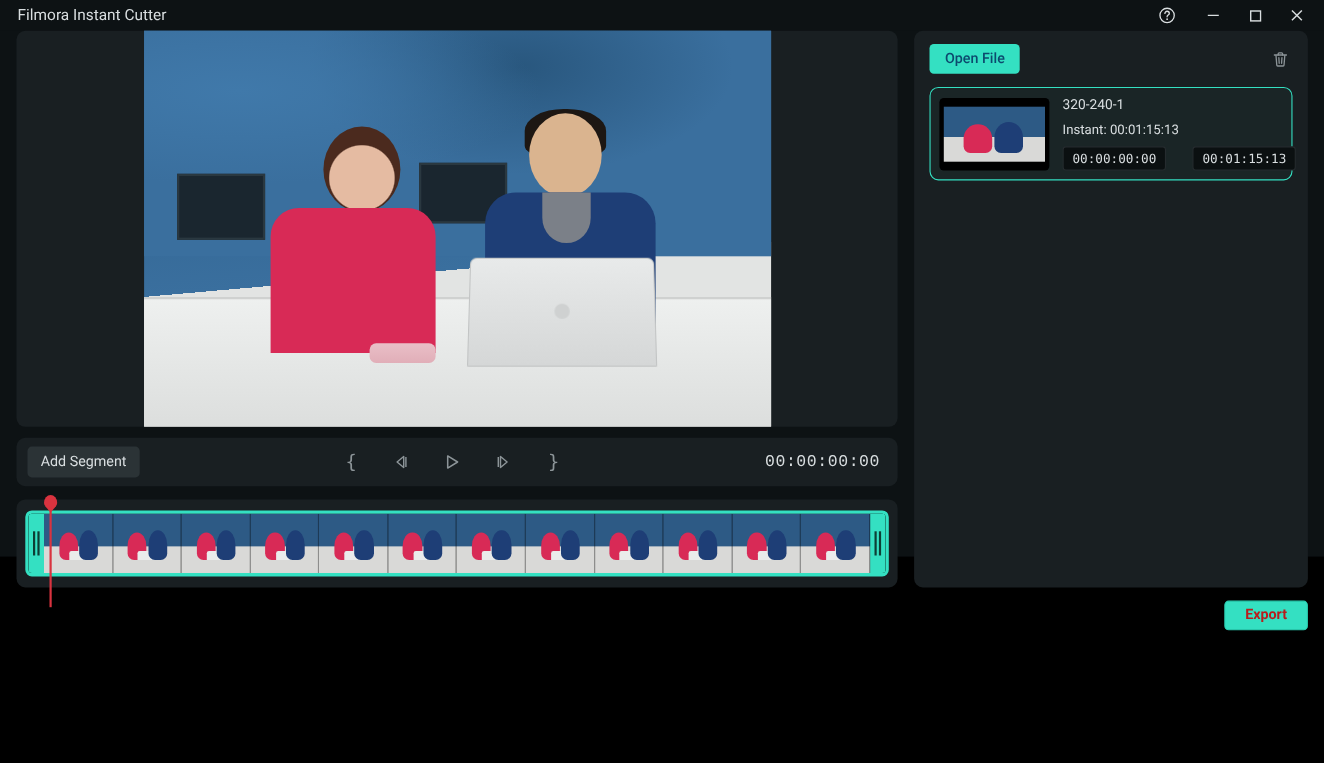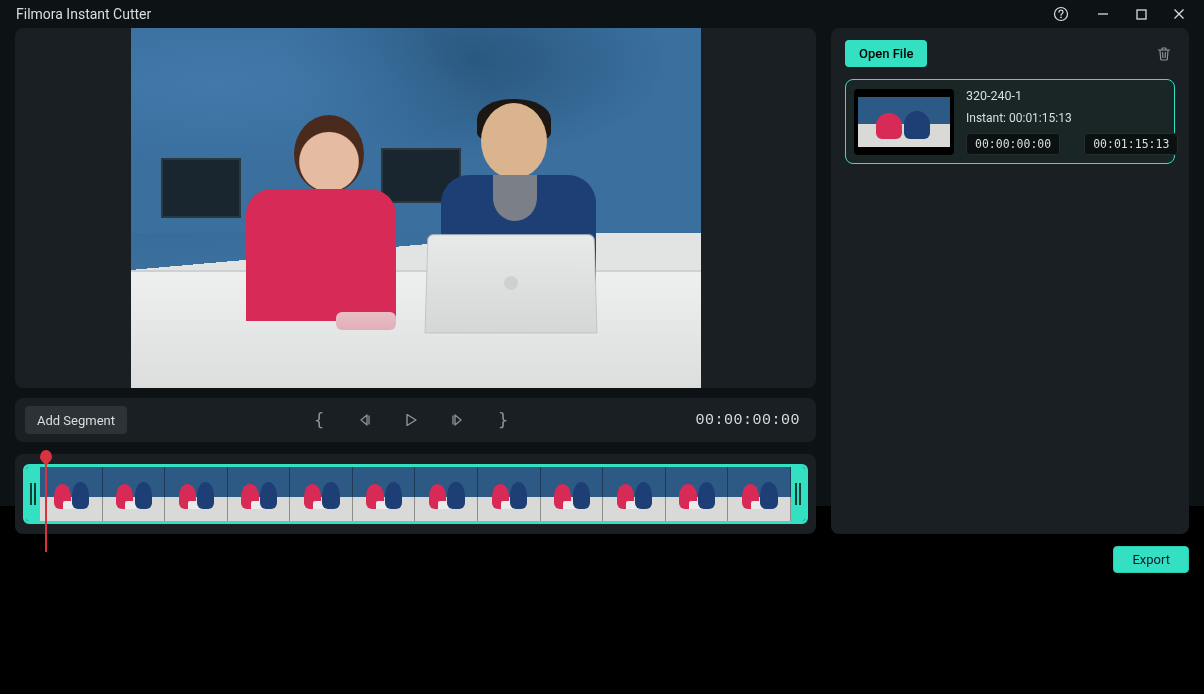--- a/index.html
+++ b/index.html
@@ -261,21 +261,21 @@
     border-top:6px solid var(--red);
   }
 
   
   .right-top {
     padding: 12px 14px;
     display: flex; align-items: center; justify-content: space-between;
   }
   .open-file-btn {
     background: var(--accent);
-    color: #000000;
+    color: #0c4a6e;
     font-weight: 500;
     padding: 6px 14px;
     border-radius: 4px;
     font-size: 13px;
   }
   .trash-btn {
     width: 22px; height: 22px;
     display:flex; align-items:center; justify-content:center;
     color: var(--text-secondary);
   }
@@ -332,22 +332,22 @@
   }
 
   
   .footer {
     height: 42px;
     display: flex; align-items: flex-start; justify-content: flex-end;
     padding: 0 15px 0 0;
   }
   .export-btn {
     background: var(--accent);
-    color: #0f172a;
-    font-weight: 400;
+    color: #b91c1c;
+    font-weight: 700;
     padding: 5px 18px;
     border-radius: 4px;
     font-size: 13px;
     border: 1px solid #2acfb2;
   }
 </style>
 </head>
 <body>
 
 <div class="app">

